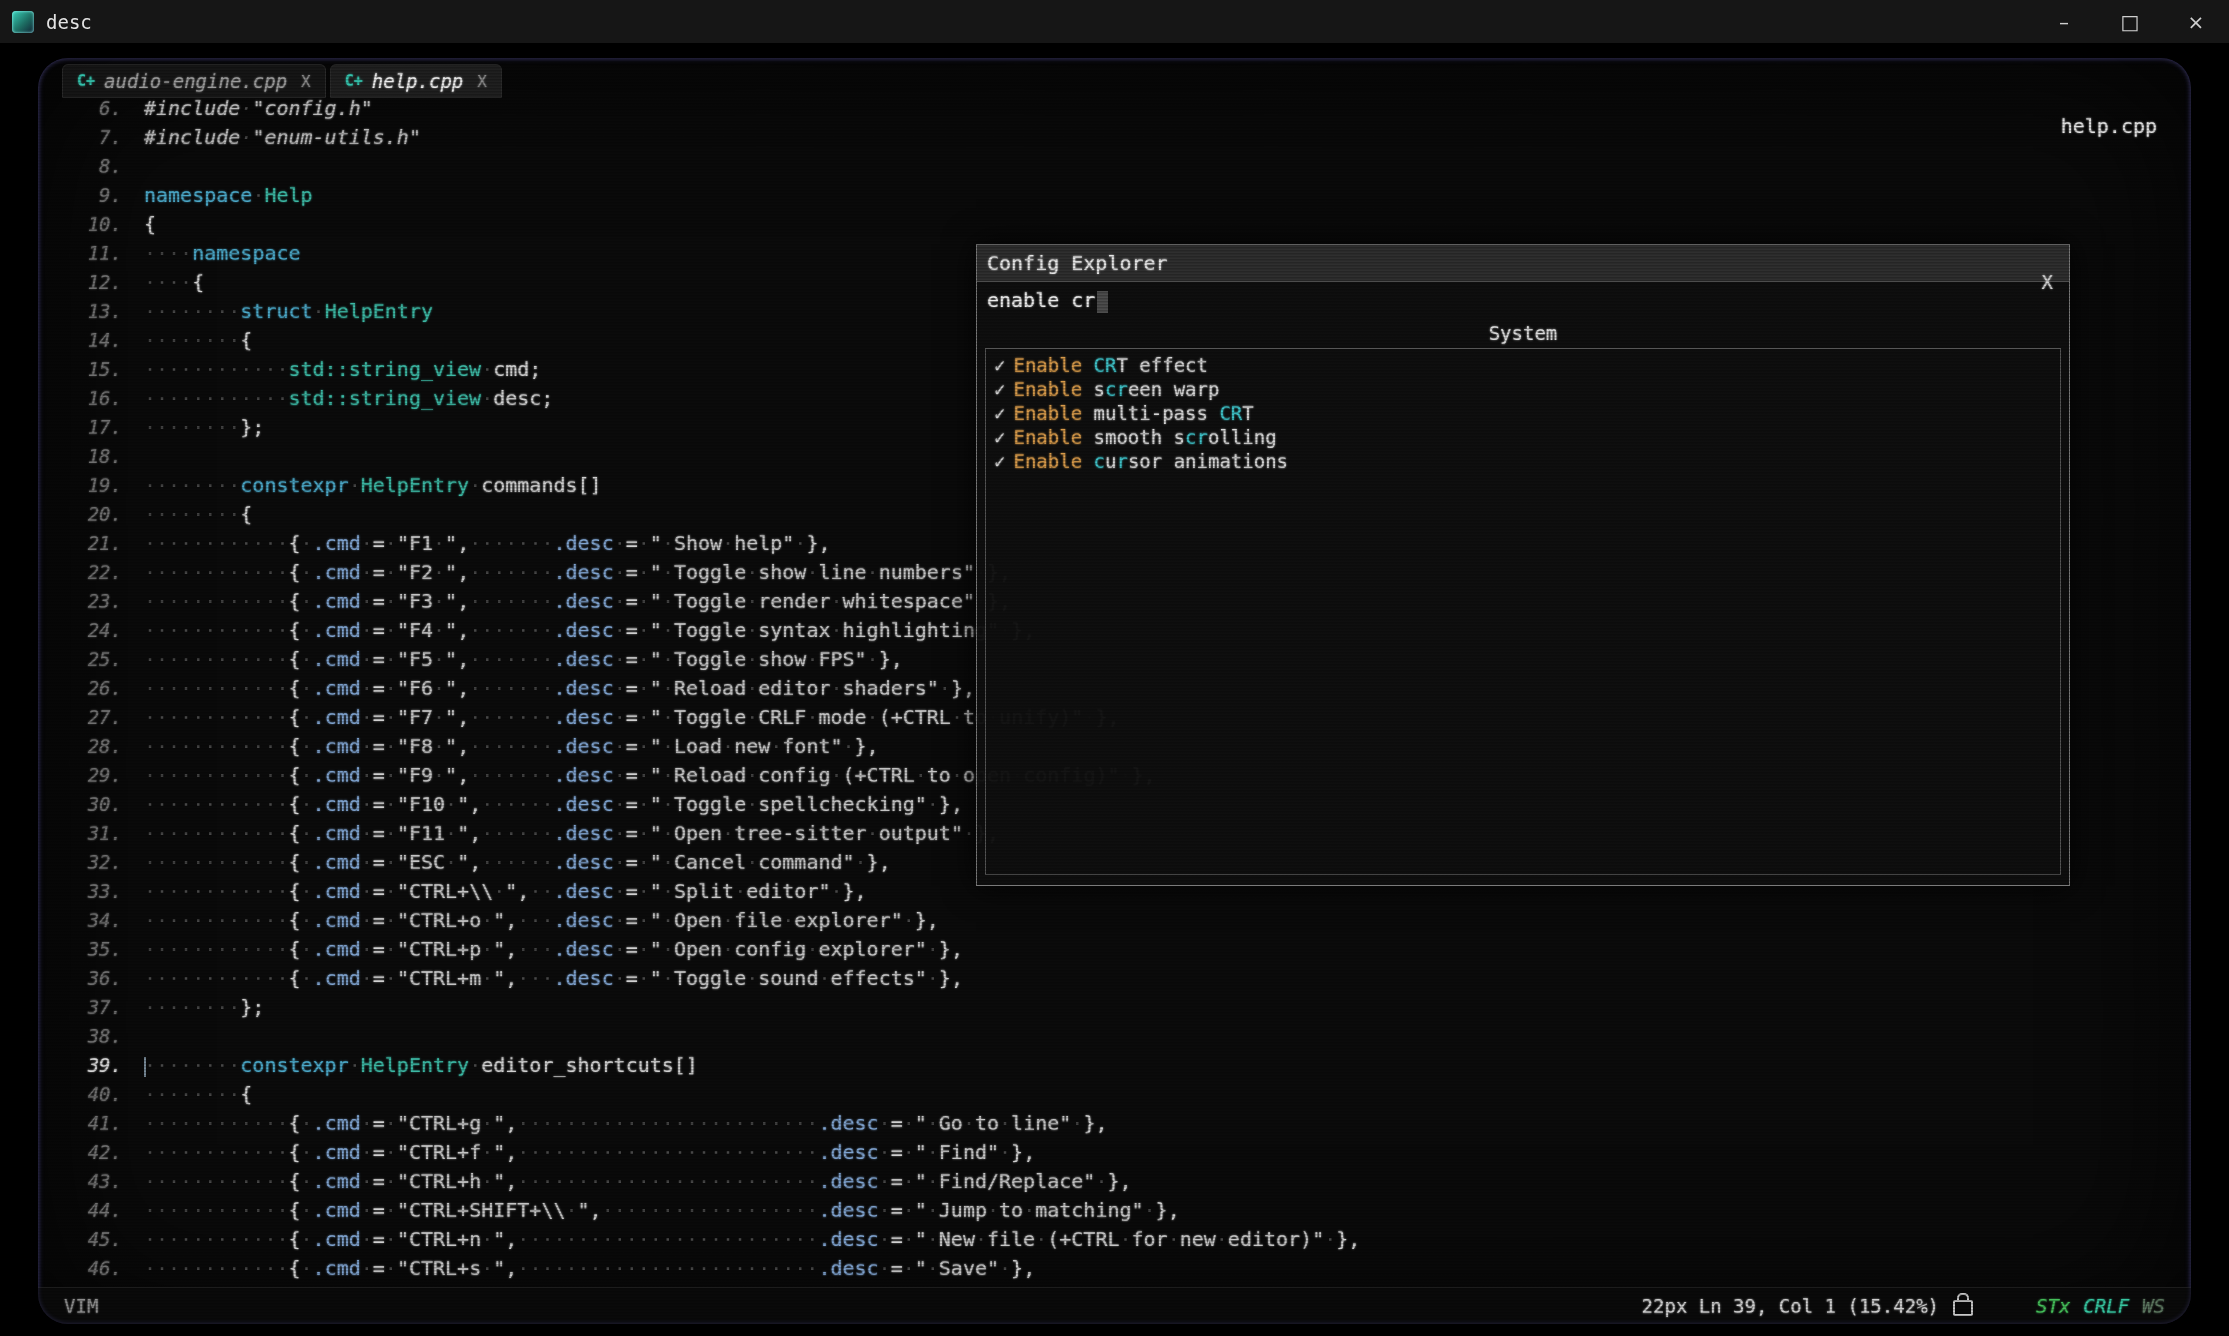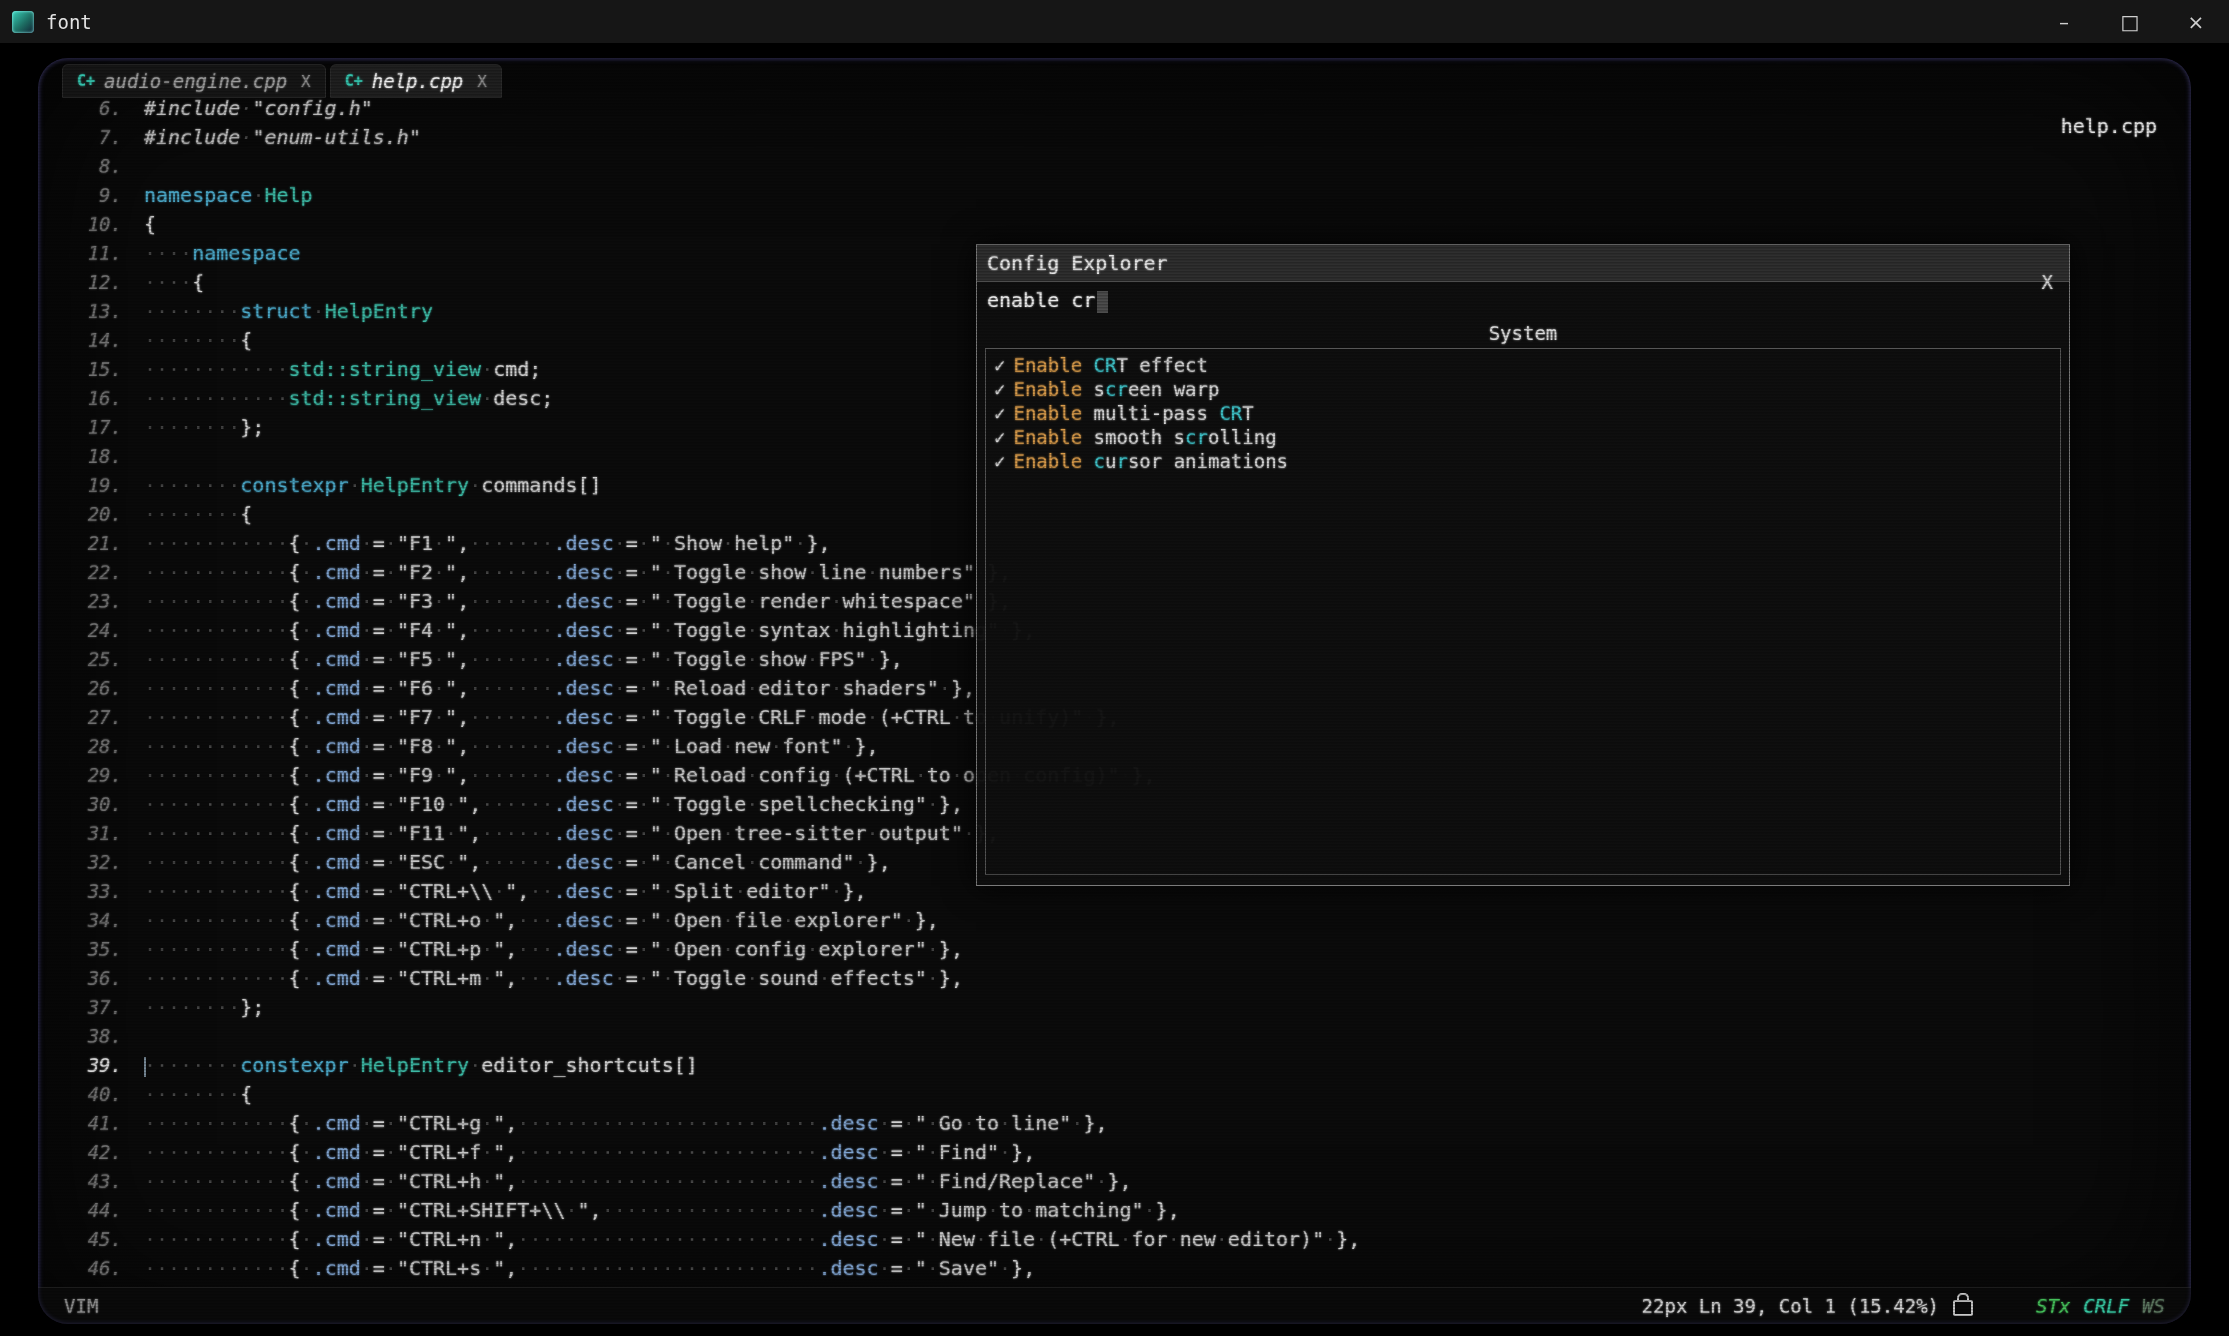--- a/index.html
+++ b/index.html
@@ -80,21 +80,21 @@
                 rgba(0,0,0,0) 2px,rgba(0,0,0,0) 3px);}
   .vignette{position:absolute;inset:0;z-index:41;pointer-events:none;border-radius:inherit;
      background:radial-gradient(115% 115% at 50% 50%,rgba(0,0,0,0) 58%,rgba(0,0,0,.45) 90%,rgba(0,0,0,.8) 100%);
      box-shadow:inset 0 0 5px rgba(140,130,255,.25);}
 </style>
 </head>
 <body>
 
 <div class="titlebar">
   <span class="app-icon"></span>
-  <span class="win-title">font</span>
+  <span class="win-title">desc</span>
   <div class="win-controls">
     <span class="win-btn">–</span>
     <span class="win-btn">□</span>
     <span class="win-btn">×</span>
   </div>
 </div>
 
 <div class="crt">
 
   <div class="tabbar" id="tabbar">

